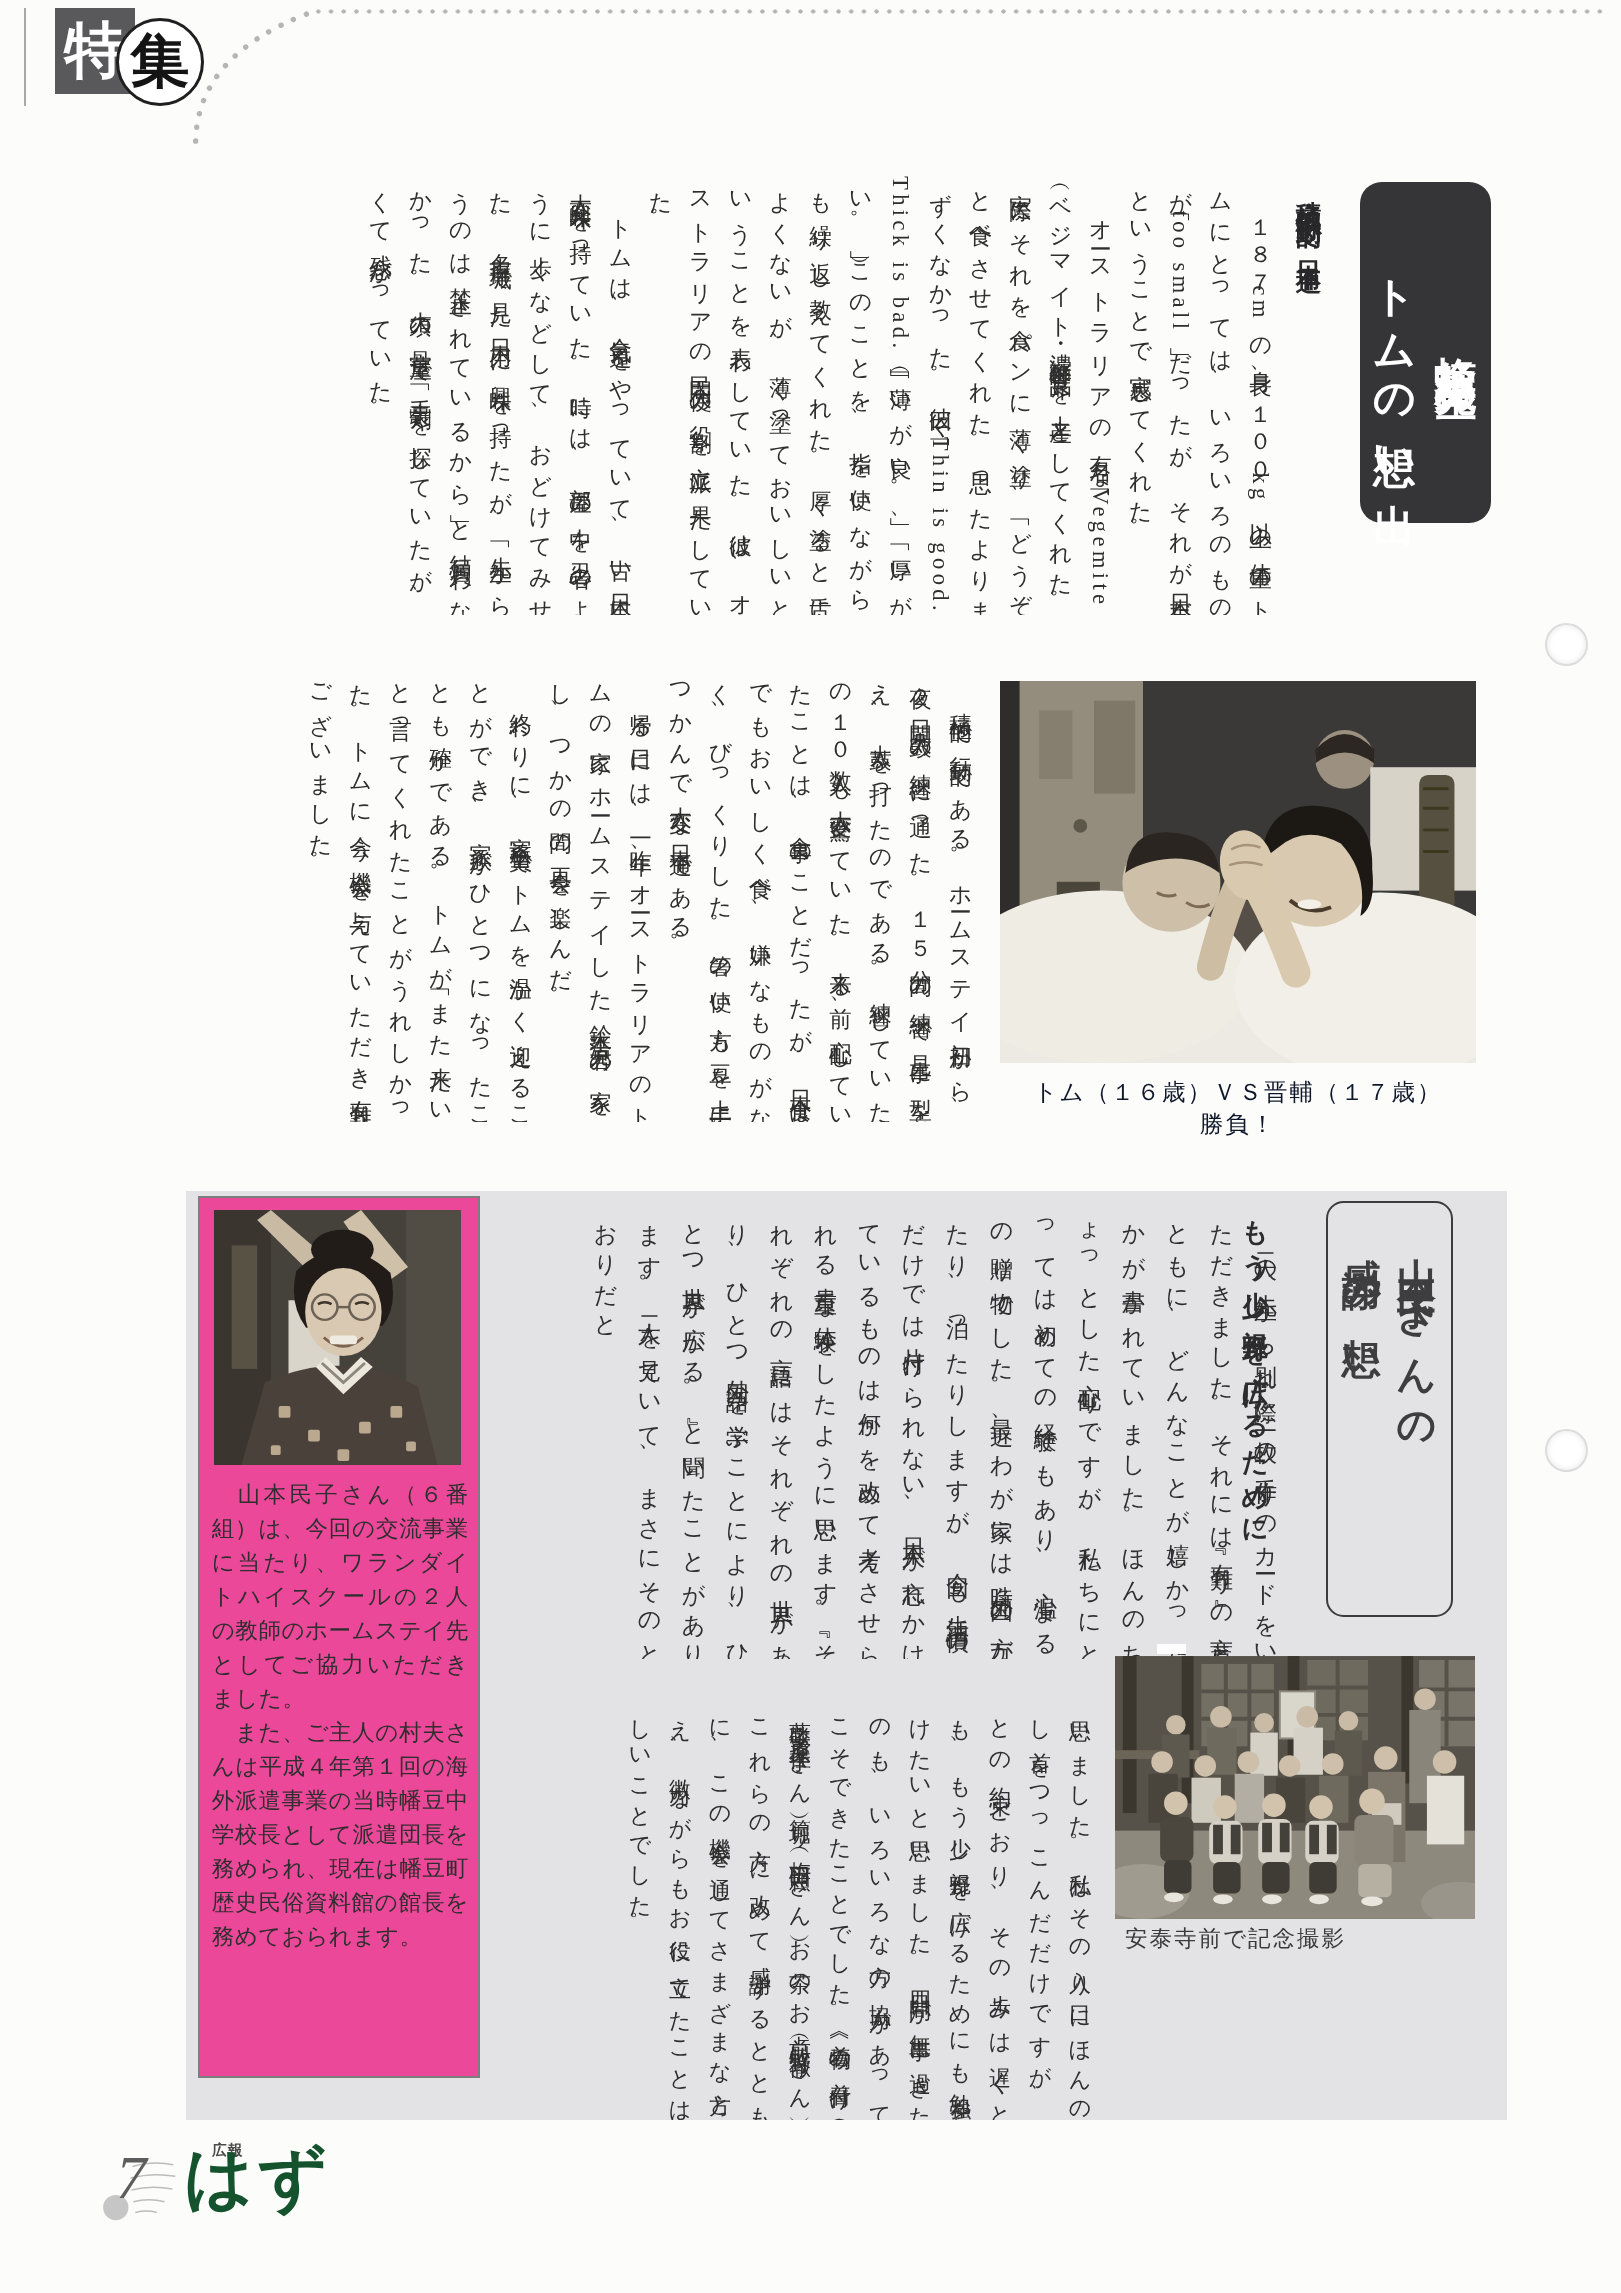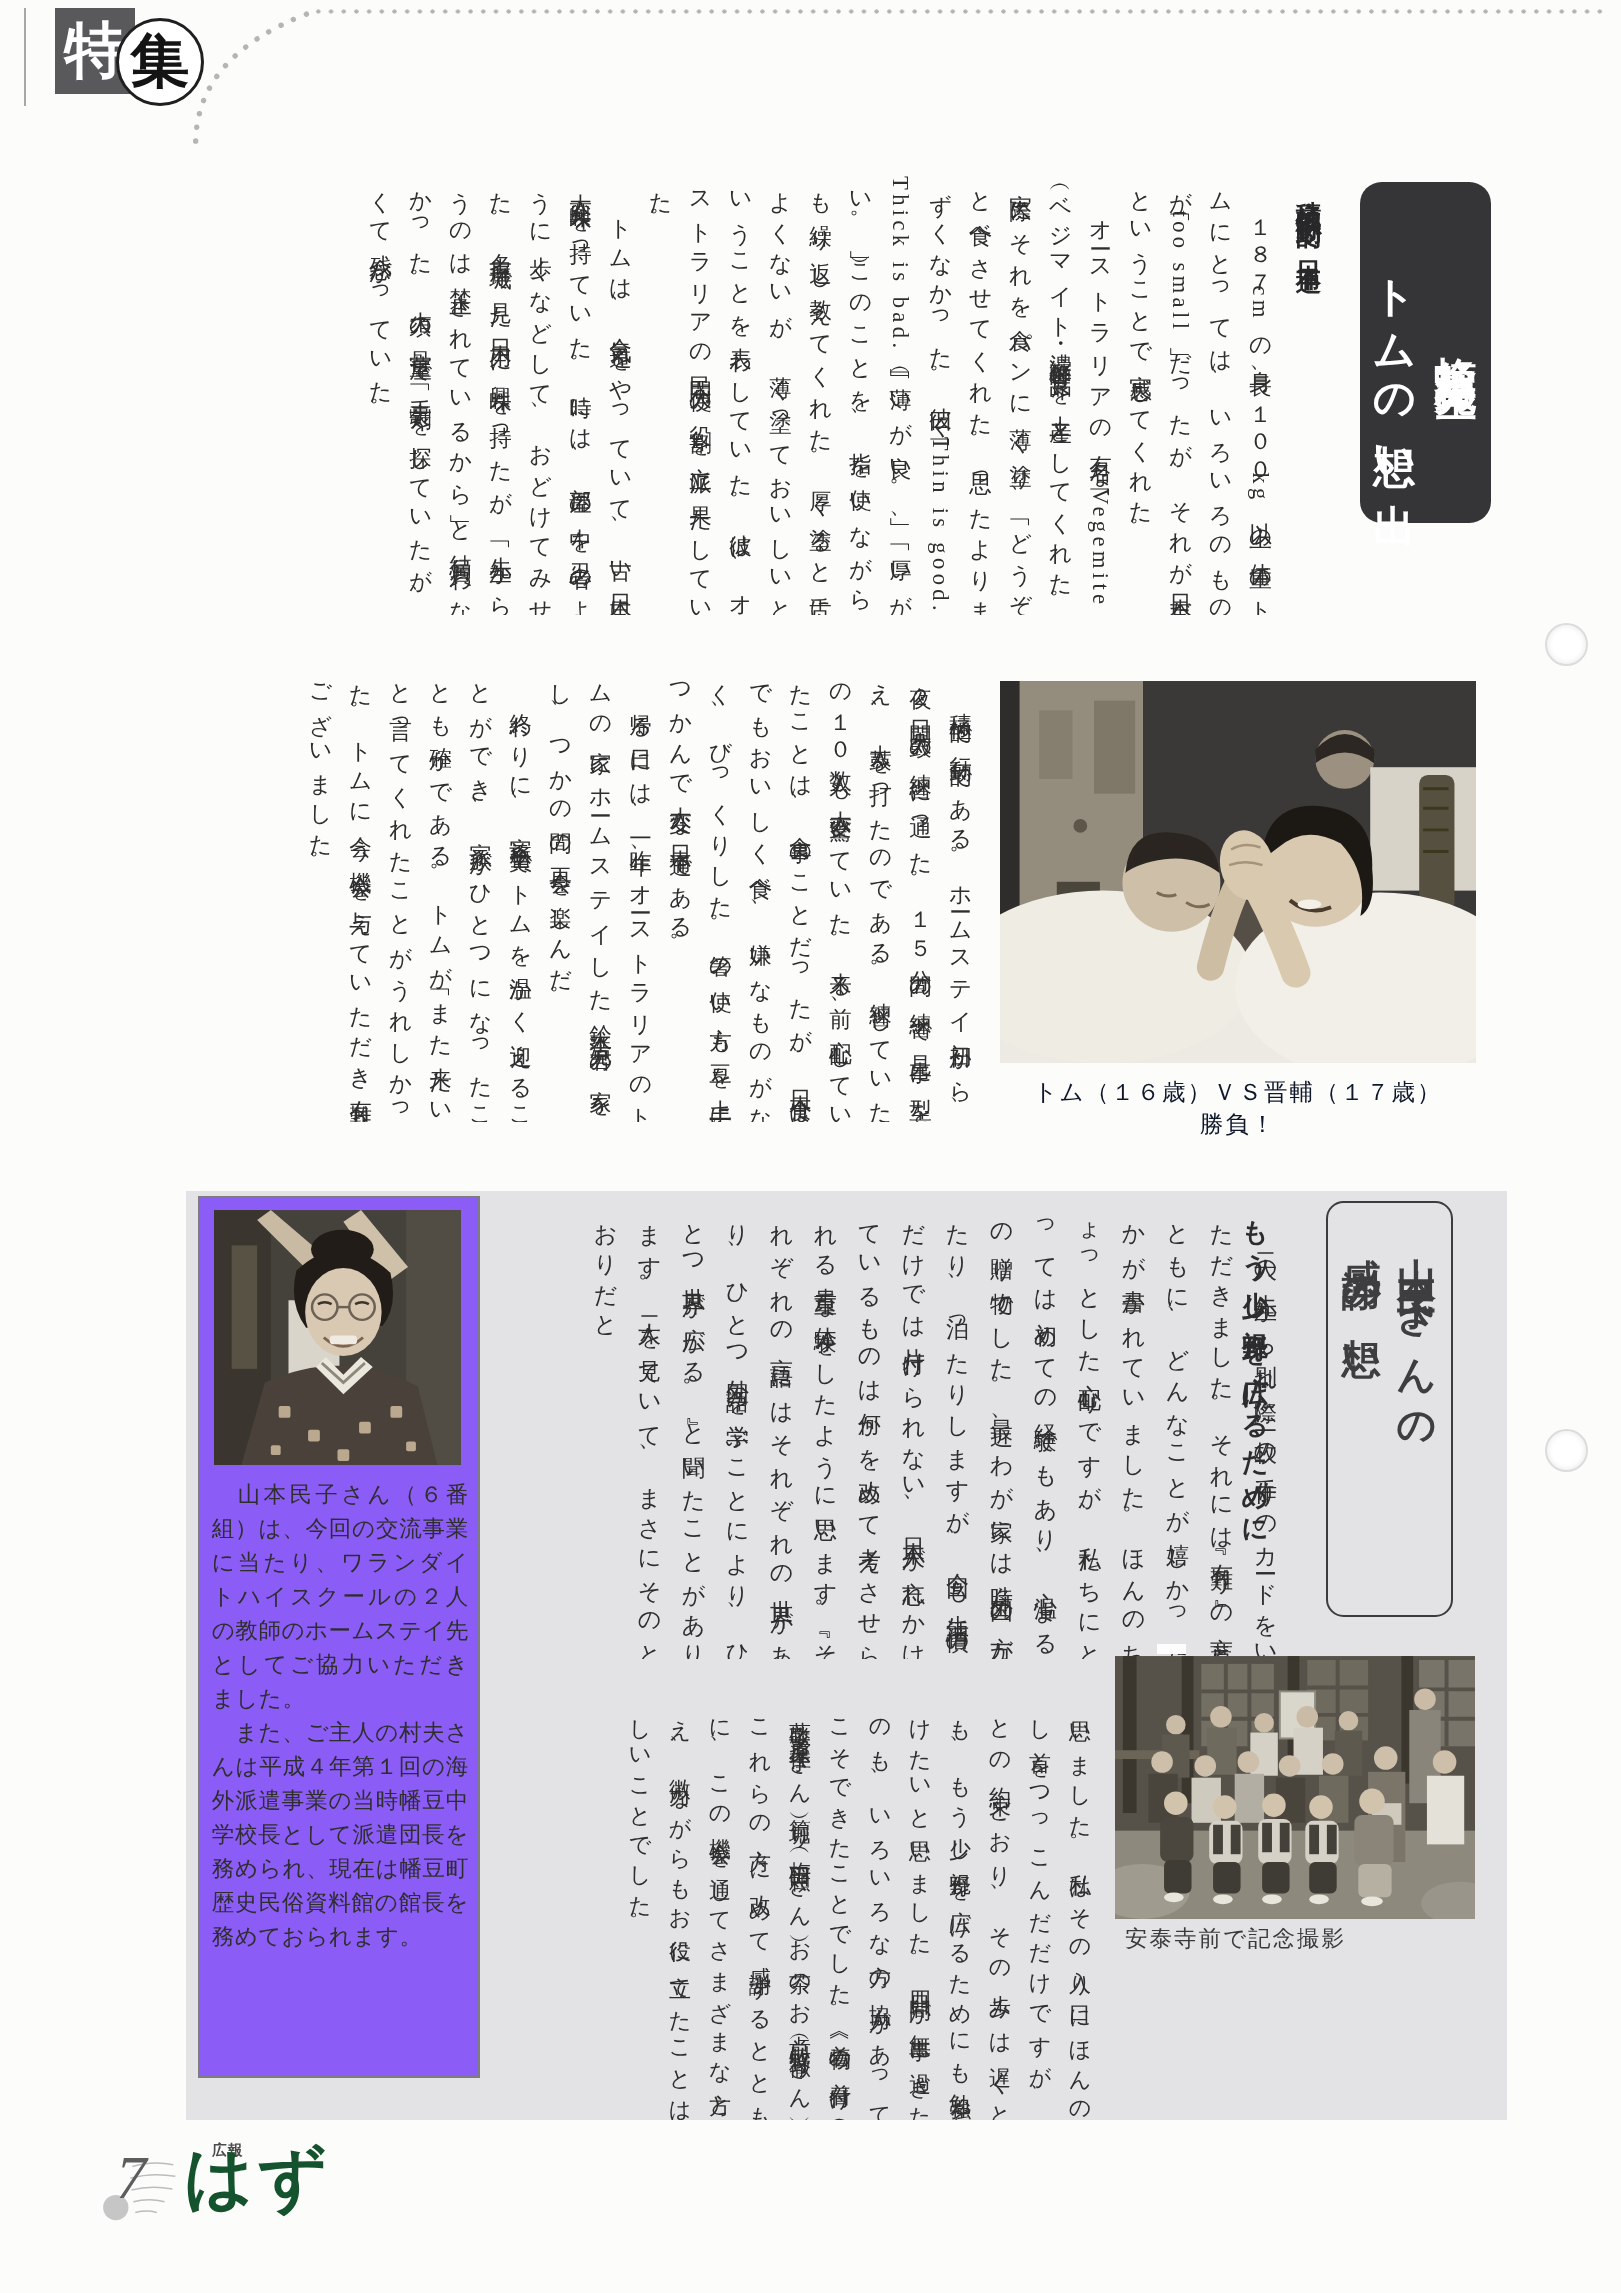--- a/index.html
+++ b/index.html
@@ -77,21 +77,21 @@
   .body3{position:absolute;left:493px;top:1208px;width:794px;height:451px;
          font-size:23px;line-height:44px;letter-spacing:4.2px;}
   .body4{position:absolute;left:496px;top:1704px;width:604px;height:416px;
          font-size:22px;line-height:40px;letter-spacing:4.2px;}
   .photo2{position:absolute;left:1115px;top:1656px;width:360px;height:263px;margin:0;}
   .white-dash{position:absolute;left:1157px;top:1644px;width:29px;height:9.8px;background:#fdfdfd;}
   .caption2{position:absolute;left:1125px;top:1923px;width:350px;
             font-size:22.5px;letter-spacing:2px;color:#3a3a3a;}
   
   .sidebar{position:absolute;left:198px;top:1196px;width:282px;height:882px;
-           background:#8b5cf6;border:2px solid #7d7d7d;box-sizing:border-box;}
+           background:#ec4899;border:2px solid #7d7d7d;box-sizing:border-box;}
   .portrait{position:absolute;left:13.7px;top:11.8px;width:247px;height:255px;margin:0;}
   .sidebar-text{position:absolute;left:11.8px;top:280px;width:257px;height:600px;
                 font-size:22.5px;line-height:34px;letter-spacing:0.5px;color:#2e2e2e;
                 text-align:justify;overflow:hidden;}
   .sidebar-text p{margin:0;}
   
   .hole{position:absolute;width:39px;height:39px;border-radius:50%;
         background:#ffffff;border:2.9px solid #dcdcdc;
         box-shadow:inset 0 0 5.9px rgba(0,0,0,.10);}
   .hole1{left:1545px;top:623px;}

